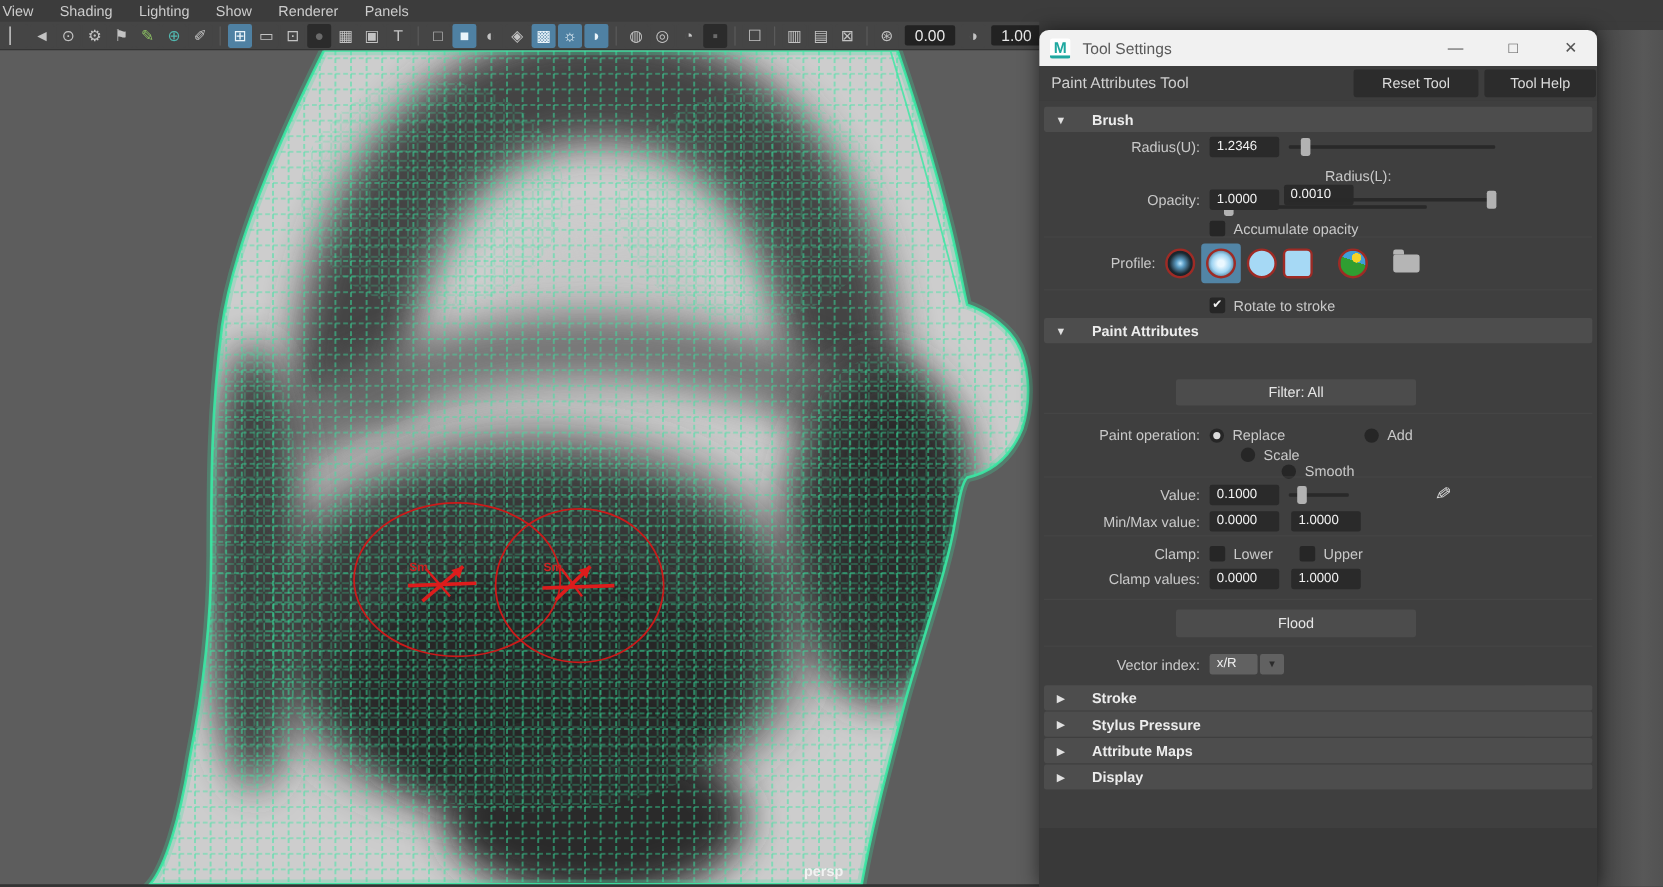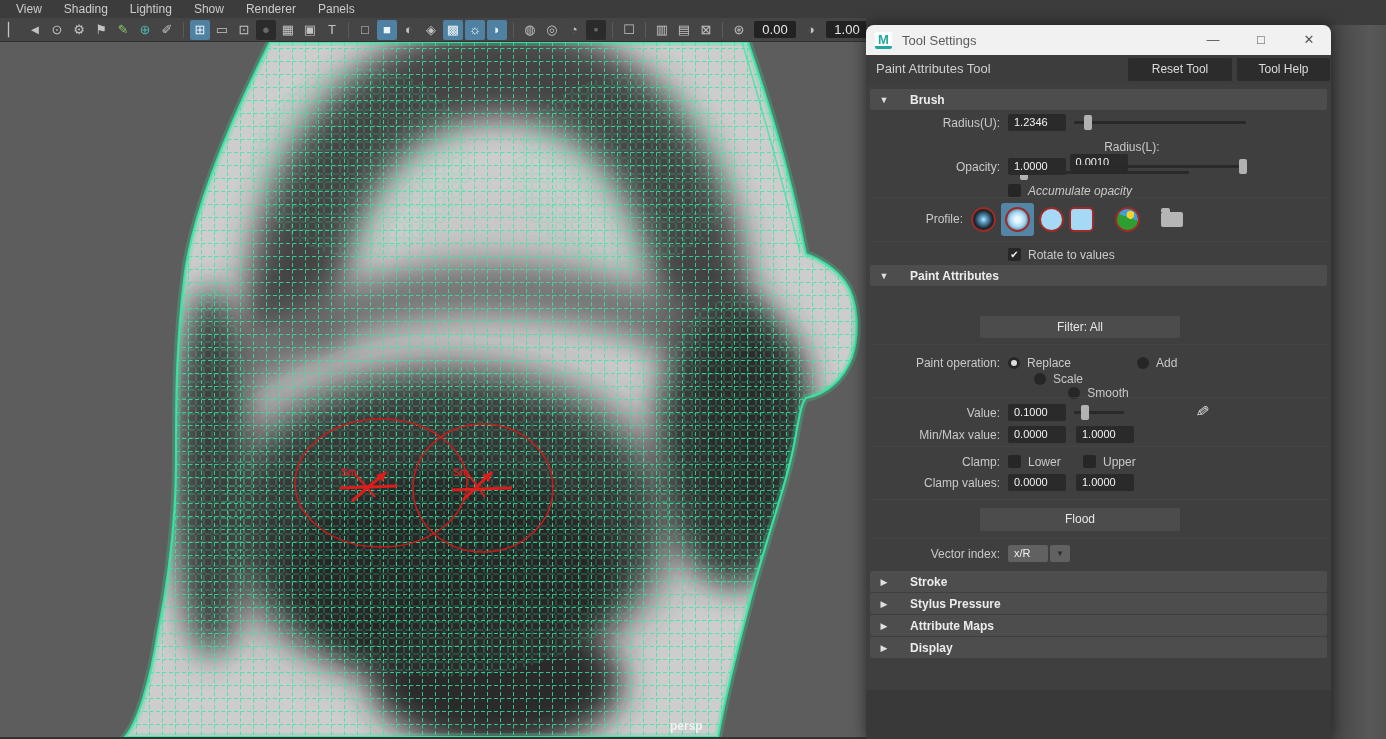--- a/index.html
+++ b/index.html
@@ -2,21 +2,21 @@
 <html><head>
 <meta charset="utf-8">
 <style>
   * { margin:0; padding:0; box-sizing:border-box; }
   html,body { width:1386px; height:739px; overflow:hidden; background:#3c3c3c;
               font-family:"Liberation Sans", sans-serif; }
   #stage { position:relative; width:1386px; height:739px; background:#3c3c3c; }
 
   
   .menubar { position:absolute; left:0; top:0; width:1386px; height:18px;
-             background:#3c3c3c; display:flex; align-items:center; padding-left:16px; }
+             background:#3c3c3c; display:flex; align-items:center; padding-left:2px; }
   .menu-item { color:#cccccc; font-size:12px; padding:0 14px 0 0; margin-right:8px; cursor:default; }
 
   
   .ptoolbar { position:absolute; left:0; top:18px; width:866px; height:24px;
               background:#454545; display:flex; align-items:center; padding-left:2px;
               overflow:hidden; border-bottom:1px solid #313131; }
   .tbtn { width:20px; height:20px; margin:0 1px; border-radius:2px; flex:none;
           color:#c3c3c3; font-size:13px; line-height:20px; text-align:center; background:#454545; }
   .tbtn.active { background:#4f81a3; color:#eaf4fa; }
   .tbtn.dark   { background:#2b2b2b; color:#6a6a6a; }
@@ -280,21 +280,21 @@
             <div class="handle" style="left:2%;"></div>
           </div>
       </div>
       <div class="prow" style="top:72px;">
         <span class="plabel">Opacity:</span>
         <div class="field">1.0000</div>
         <div class="slider long">
             <div class="handle" style="left:96%;"></div>
           </div>
       </div>
-      <div class="prow" style="top:96px;font-style:italic;">
+      <div class="prow" style="top:96px;">
         <span class="plabel"></span>
         <div class="cb"></div>
         <span>Accumulate opacity</span>
       </div>
 
       <div class="hsep" style="top:113px;"></div>
       <div class="prow" style="top:114px;height:42px;">
         <span class="plabel2">Profile:</span>
         <div class="pf gauss"></div>
         <div class="selwrap">
@@ -303,21 +303,21 @@
         <div class="pf solid"></div>
         <div class="pf sq"></div>
         <div class="pf poly" style="margin-left:16px;"></div>
         <div class="folder"></div>
       </div>
       <div class="hsep" style="top:157px;"></div>
 
       <div class="prow" style="top:160px;">
         <span class="plabel"></span>
         <div class="cb">✔</div>
-        <span>Rotate to values</span>
+        <span>Rotate to stroke</span>
       </div>
 
       <div class="sect" style="top:181px;">
         <span class="arr">▼</span>
         <span class="stitle">Paint Attributes</span>
       </div>
 
       <div class="pbtn" style="top:232px;">Filter: All</div>
 
       <div class="hsep" style="top:260px;"></div>

